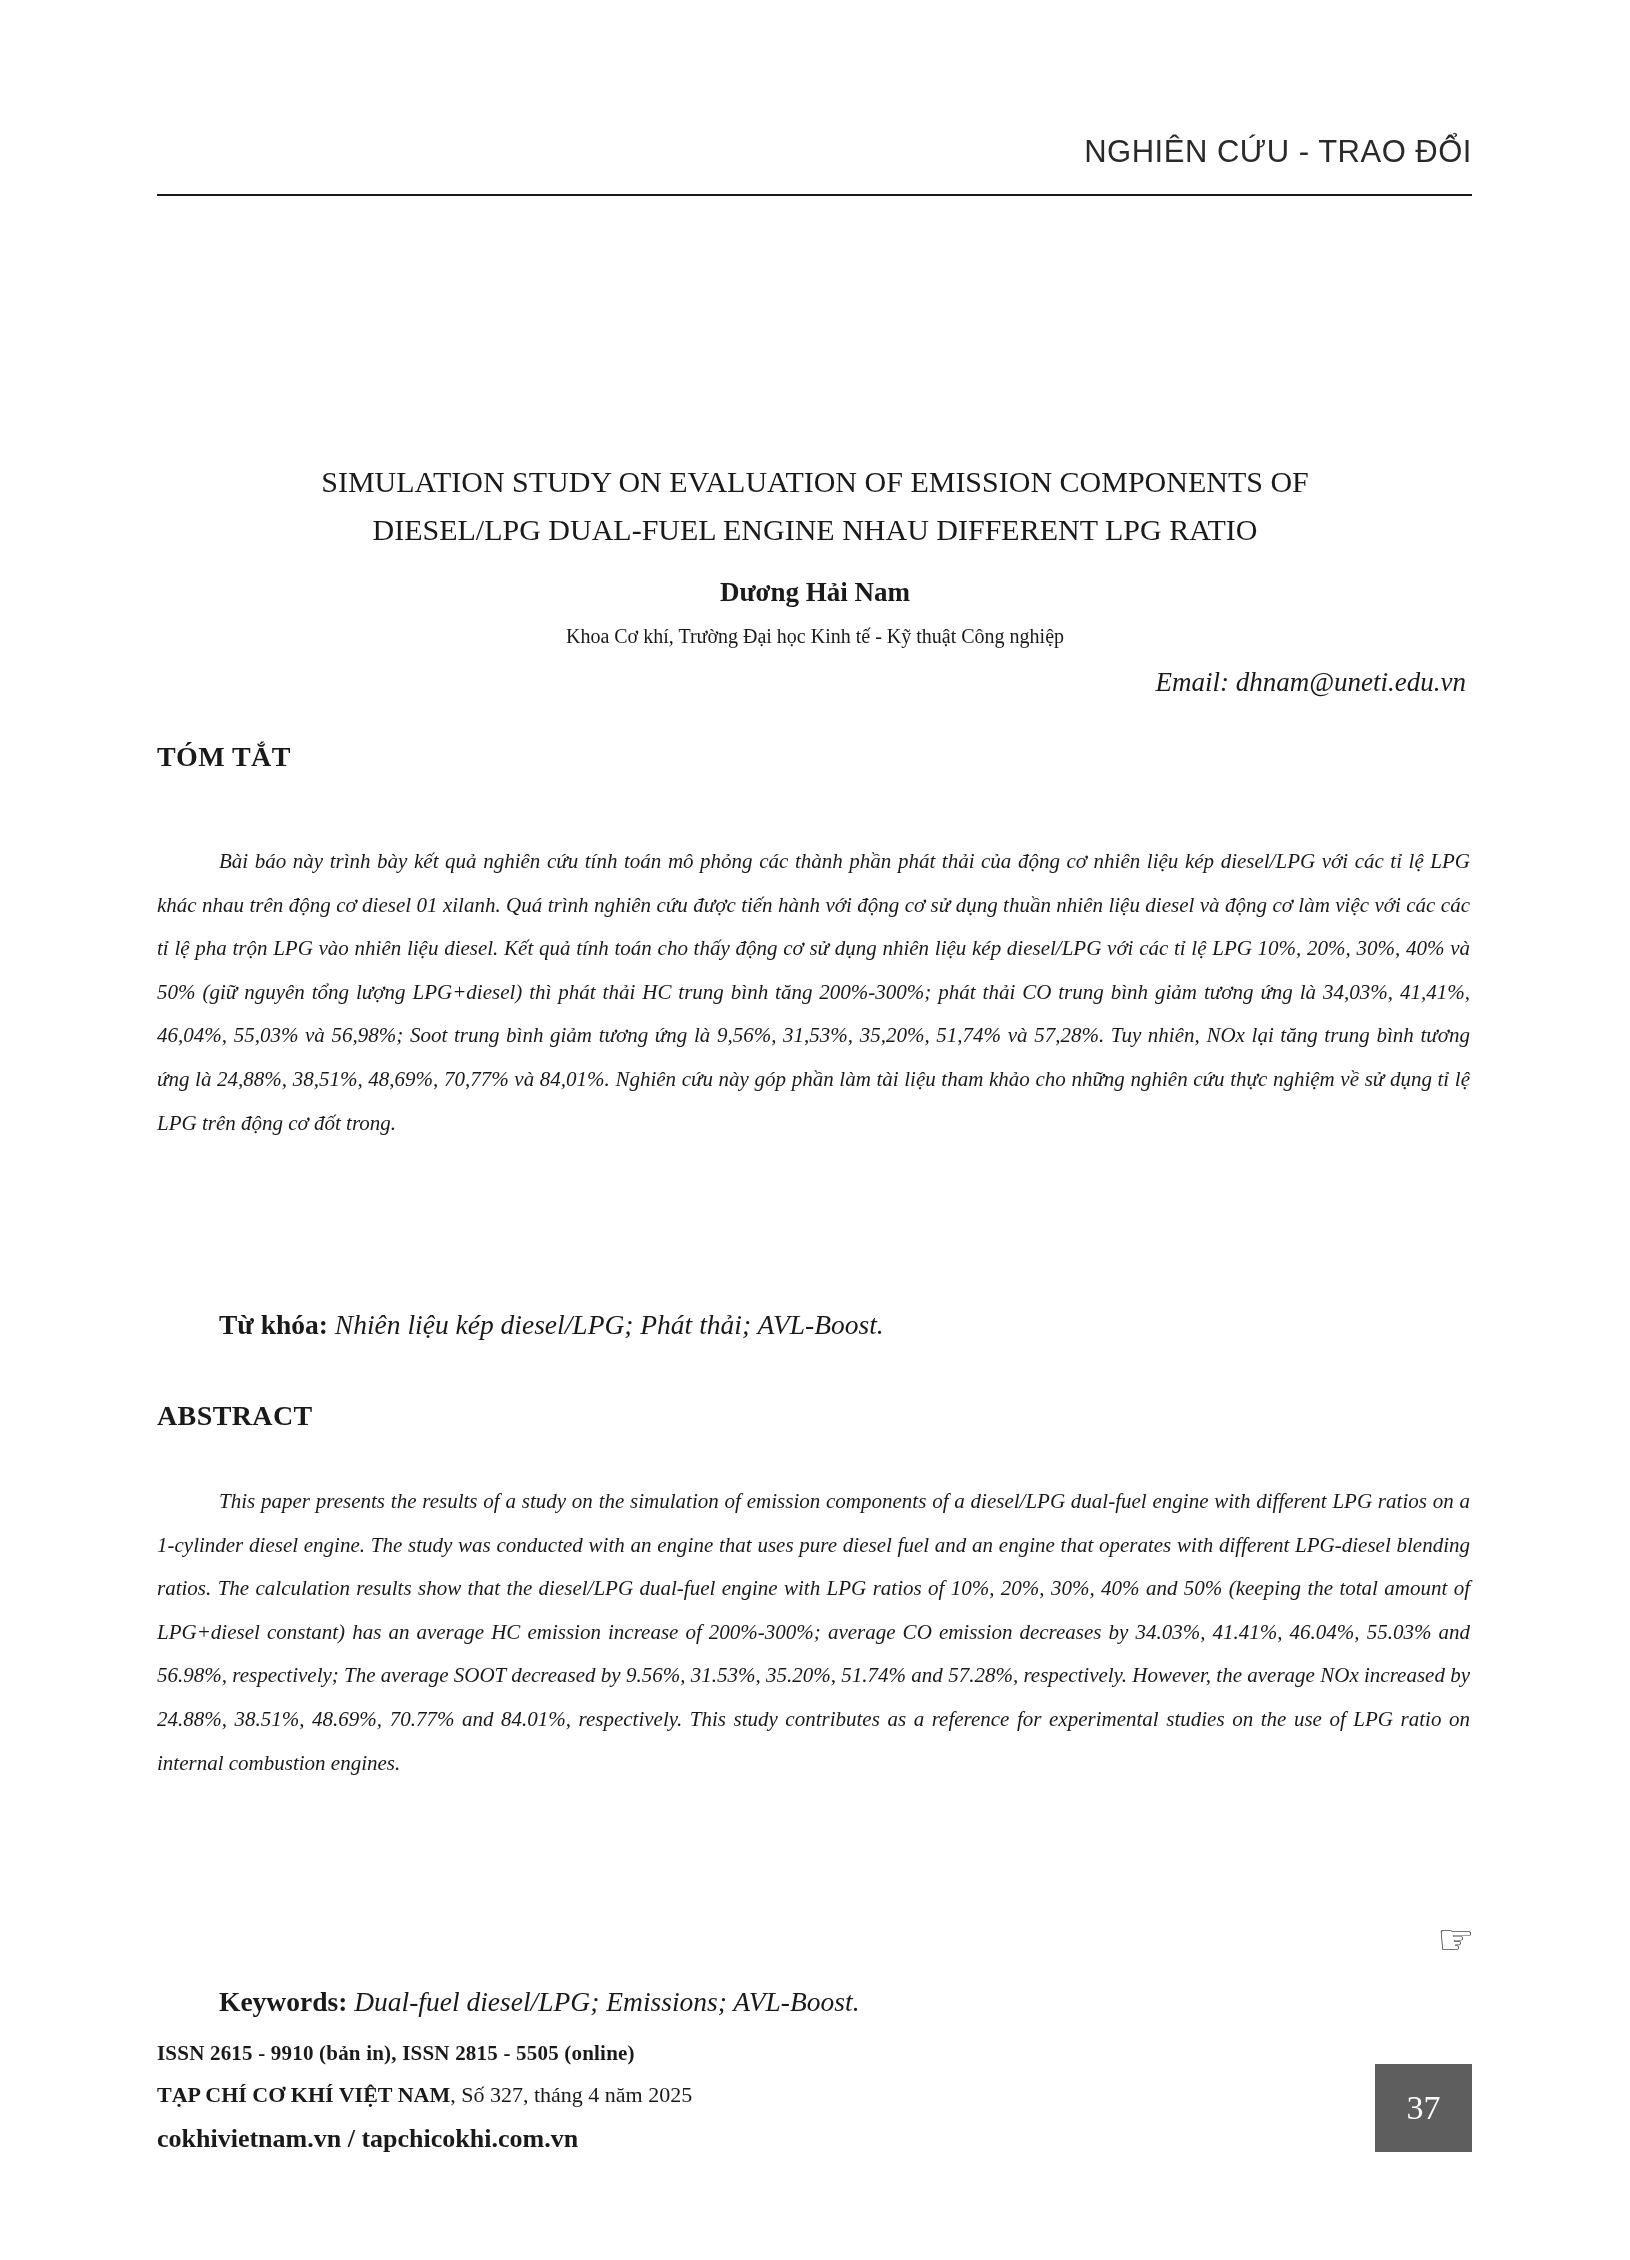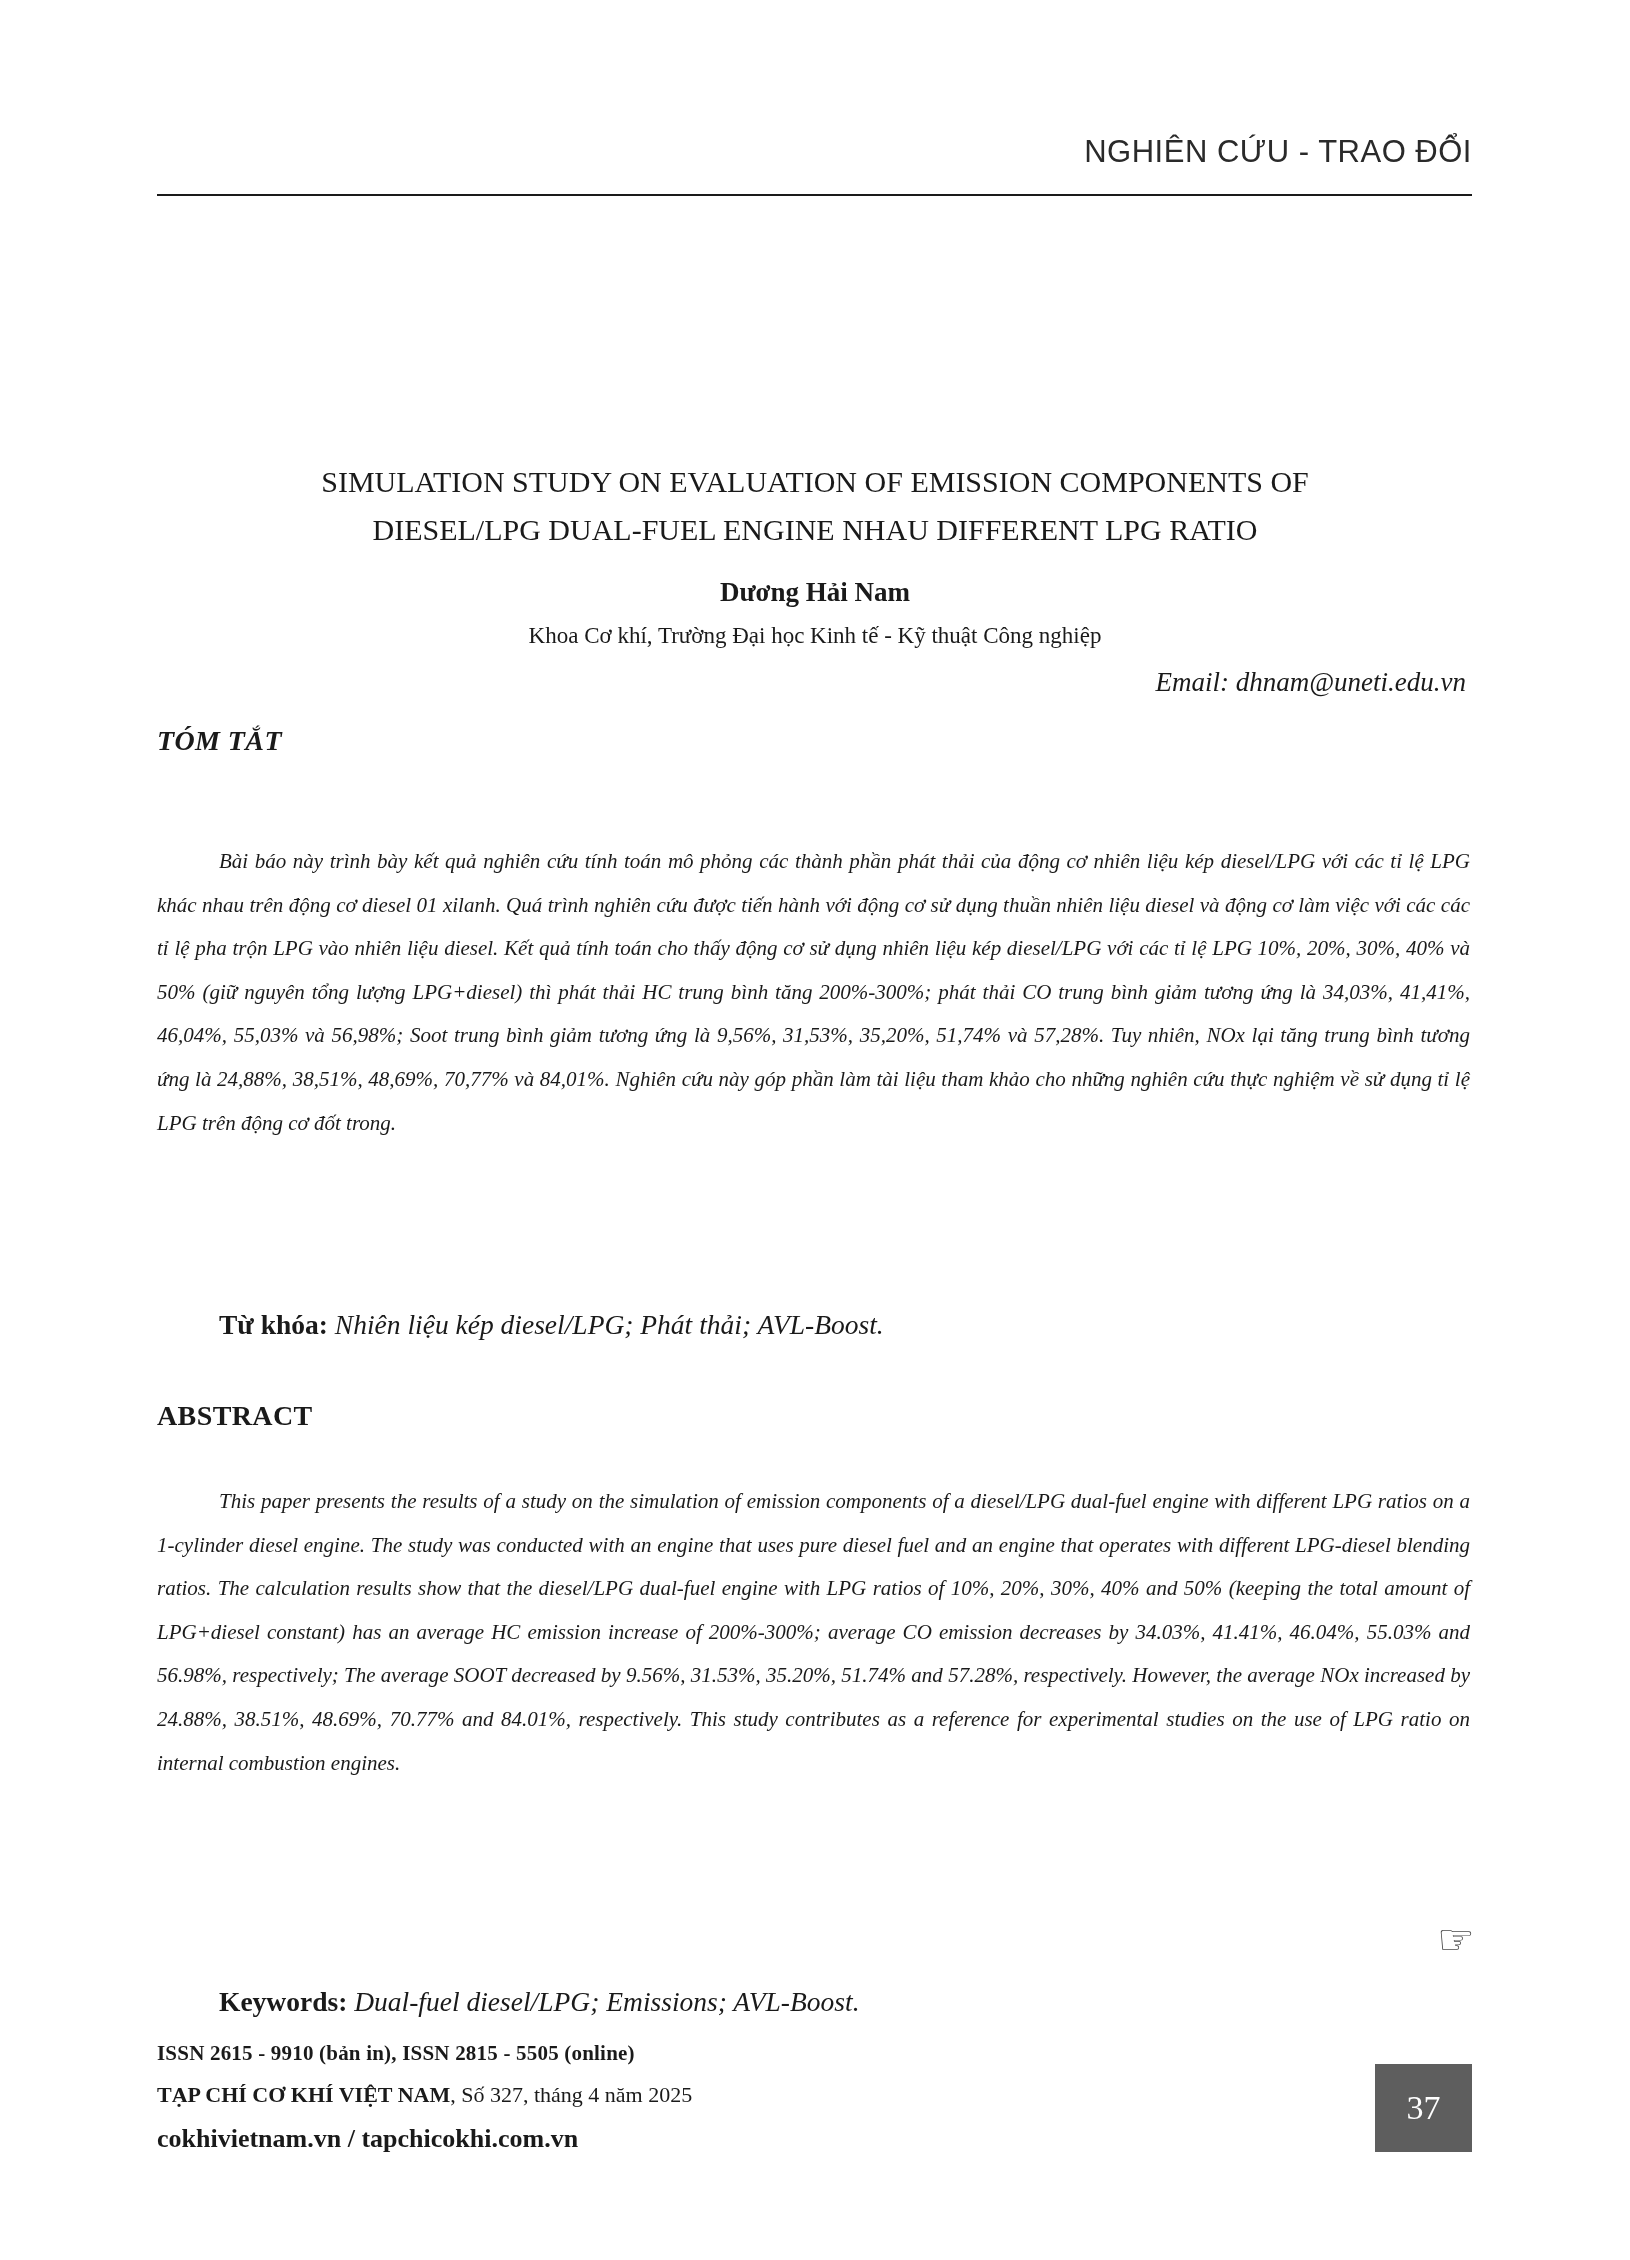--- a/index.html
+++ b/index.html
@@ -89,21 +89,21 @@
     font-weight: bold;
     font-size: 27px;
     line-height: 34px;
   }
   .author-affil {
     position: absolute;
     left: 185px;
     top: 618px;
     width: 1260px;
     text-align: center;
-    font-size: 23px;
+    font-size: 20px;
     line-height: 36px;
   }
   .author-email {
     position: absolute;
     left: 185px;
     top: 664px;
     width: 1281px;
     text-align: right;
     font-style: italic;
     font-size: 27px;
@@ -111,21 +111,21 @@
   }
 
   
   .sec-heading {
     position: absolute;
     left: 157px;
     font-weight: bold;
     font-size: 28px;
     letter-spacing: 0.4px;
   }
-  #heading-tomtat { top: 725px; font-style: italic; }
+  #heading-tomtat { top: 741px; }
   #heading-abstract { top: 1400px; }
 
   
   .abstract-body {
     position: absolute;
     left: 157px;
     width: 1313px;
     font-style: italic;
     font-size: 21px;
     line-height: 43.6px;

